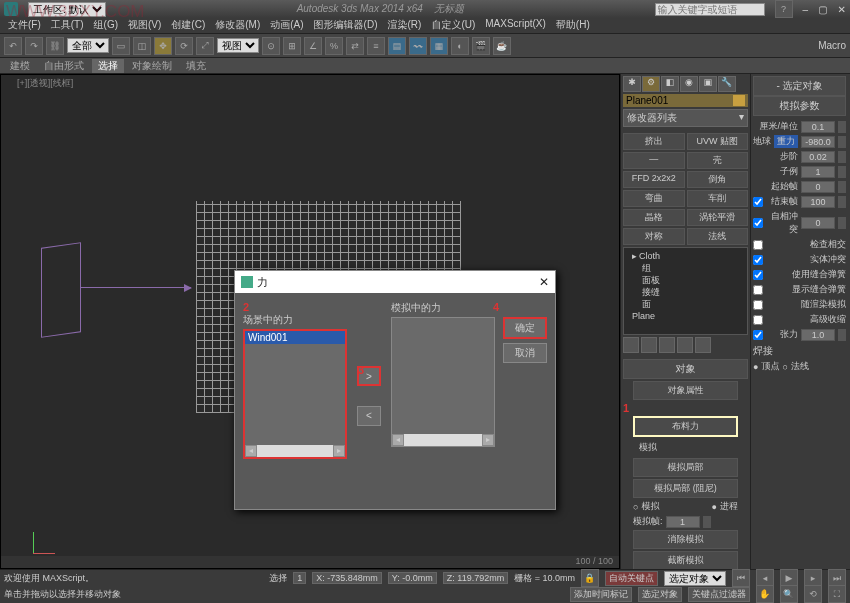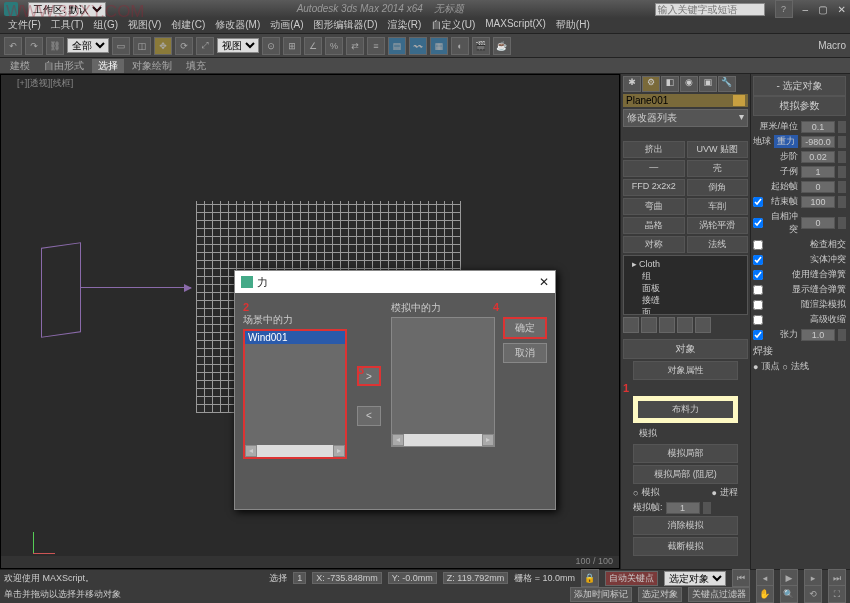--- a/index.html
+++ b/index.html
@@ -30,38 +30,38 @@
 .axis .x { position:absolute; left:14px; bottom:0; width:22px; height:1px; background:#c55; }
 .vp-foot { position:absolute; bottom:0; left:0; right:0; height:12px; background:#333; color:#888; text-align:right; padding-right:6px; font-size:9px; }
 .cmdpanel { width:230px; background:#3a3a3a; display:flex; }
 .cmd-left { width:130px; border-left:1px solid #222; padding:2px; }
 .cmd-right { width:98px; border-left:1px solid #222; padding:2px; }
 .tabrow { display:flex; gap:1px; margin-bottom:2px; }
 .tabrow .t { width:18px; height:16px; background:#555; border:1px solid #666; font-size:9px; text-align:center; }
 .tabrow .t.act { background:#7a6a3a; }
 .namefield { background:#7a6a3a; color:#000; padding:1px 3px; margin-bottom:2px; display:flex; }
 .namefield span:first-child { flex:1; }
-.dropdown { background:#555; border:1px solid #666; padding:1px 3px; margin-bottom:14px; display:flex; }
+.dropdown { background:#555; border:1px solid #666; padding:1px 3px; margin-bottom:6px; display:flex; }
 .dropdown span:first-child { flex:1; }
 .btnrow { display:flex; gap:2px; margin-bottom:2px; }
 .btn2 { flex:1; background:#4a4a4a; border:1px solid #555; padding:1px 2px; text-align:center; font-size:9px; }
-.stacklist { background:#2a2a2a; border:1px solid #555; padding:2px; height:60px; overflow:hidden; font-size:9px; line-height:12px; }
+.stacklist { background:#2a2a2a; border:1px solid #555; padding:2px; height:88px; overflow:hidden; font-size:9px; line-height:12px; }
 .stacklist .row { padding-left:6px; }
 .stacklist .ind { padding-left:16px; }
 .iconrow { display:flex; gap:2px; margin-top:2px; }
 .iconrow .i { width:16px; height:16px; background:#555; border:1px solid #666; }
 .rollhead { background:#4a4a4a; text-align:center; padding:2px 0; border:1px solid #555; margin-top:6px; }
 .prow { display:flex; align-items:center; gap:3px; margin:2px 0; font-size:9px; }
 .prow label { flex:1; text-align:right; }
 .prow .val { width:34px; background:#6a6a6a; border:1px solid #555; padding:0 2px; text-align:center; }
 .prow .spin { width:8px; height:12px; background:#555; }
 .prow input[type=checkbox]{ width:10px; height:10px; }
 .sect { margin-top:4px; }
 .rbtn { display:block; background:#4a4a4a; border:1px solid #555; padding:2px 0; text-align:center; margin:2px 10px; font-size:9px; }
-.rbtn.red { border:5px solid #fef9c3; }
+.rbtn.red { border:2px solid #fef9c3; }
 .rnum { position:absolute; color:#d33; font-size:11px; font-weight:bold; }
 .dialog { position:absolute; left:234px; top:270px; width:322px; height:240px; background:#595959; border:1px solid #888; box-shadow:2px 2px 8px #000; }
 .dlg-title { height:22px; background:#fff; color:#222; display:flex; align-items:center; padding:0 6px; font-size:11px; }
 .dlg-title .ico { width:12px; height:12px; background:#4a8; margin-right:4px; }
 .dlg-title .x { margin-left:auto; font-size:12px; }
 .dlg-body { padding:8px; display:flex; gap:8px; }
 .col { flex:1; }
 .col-label { font-size:10px; margin-bottom:2px; }
 .listbox { background:#6a6a6a; border:1px solid #888; height:130px; position:relative; }
 .listbox .scrollbar { position:absolute; bottom:0; left:0; right:0; height:12px; background:#ccc; display:flex; }

